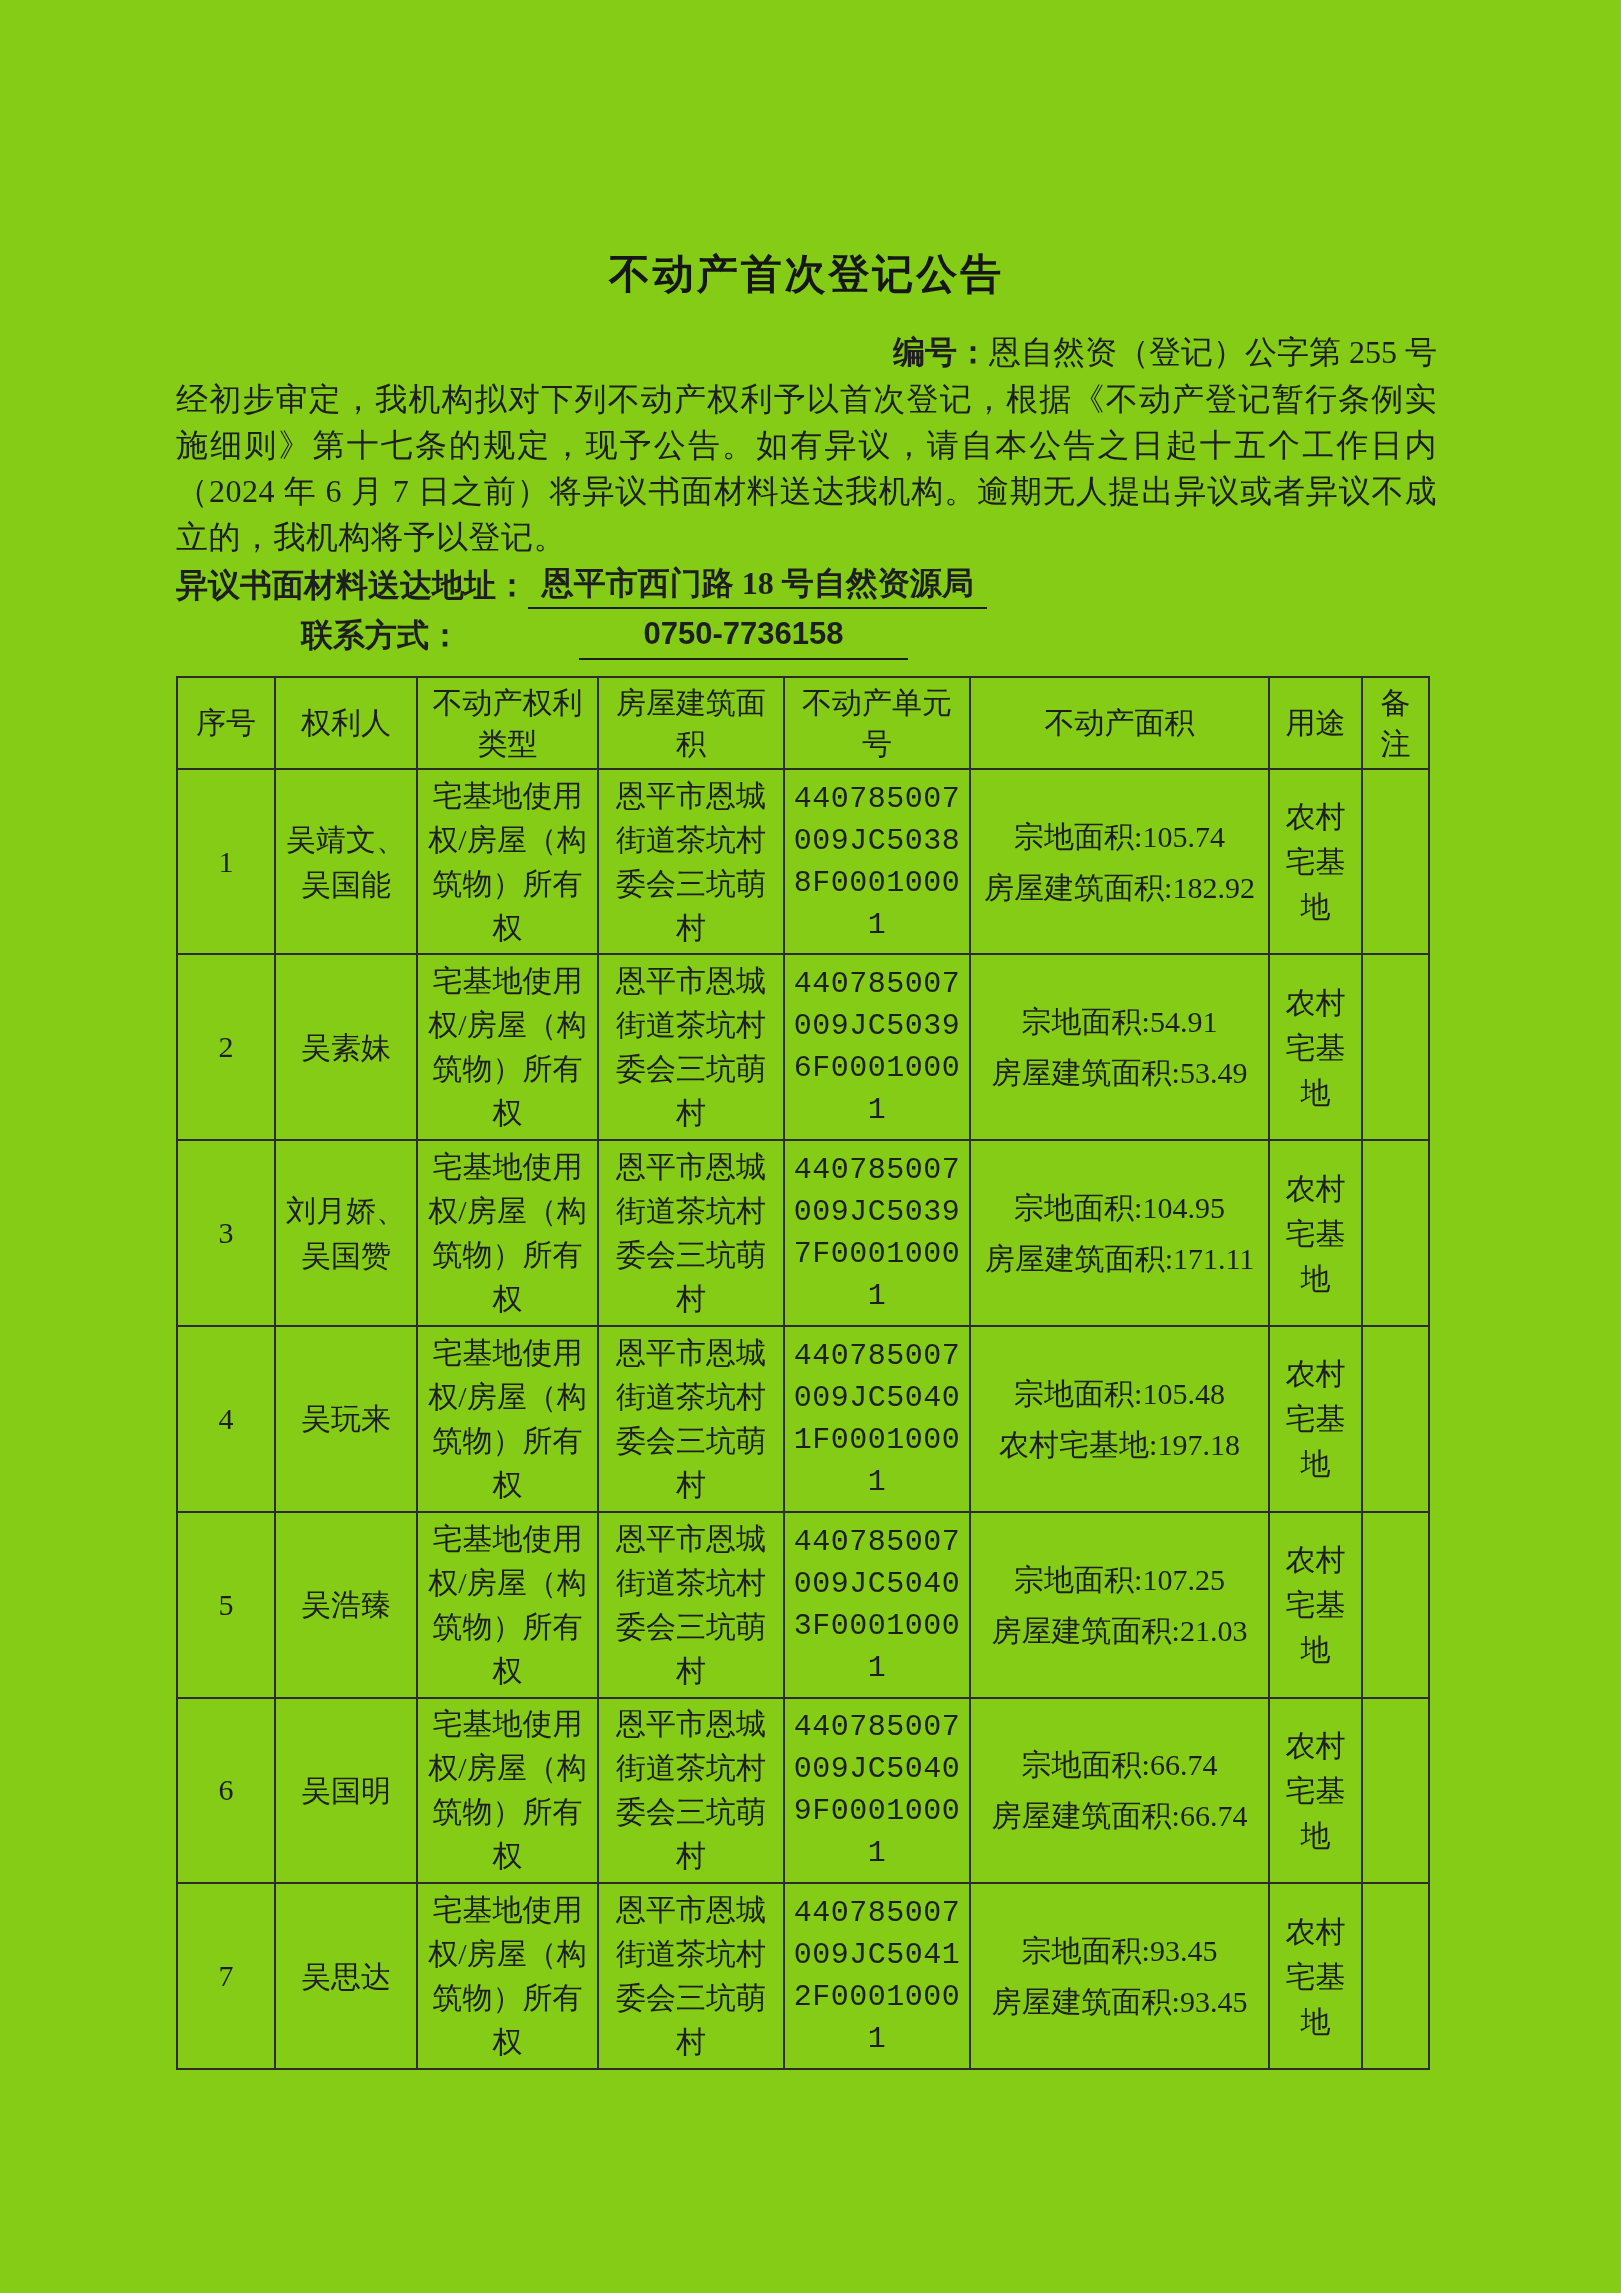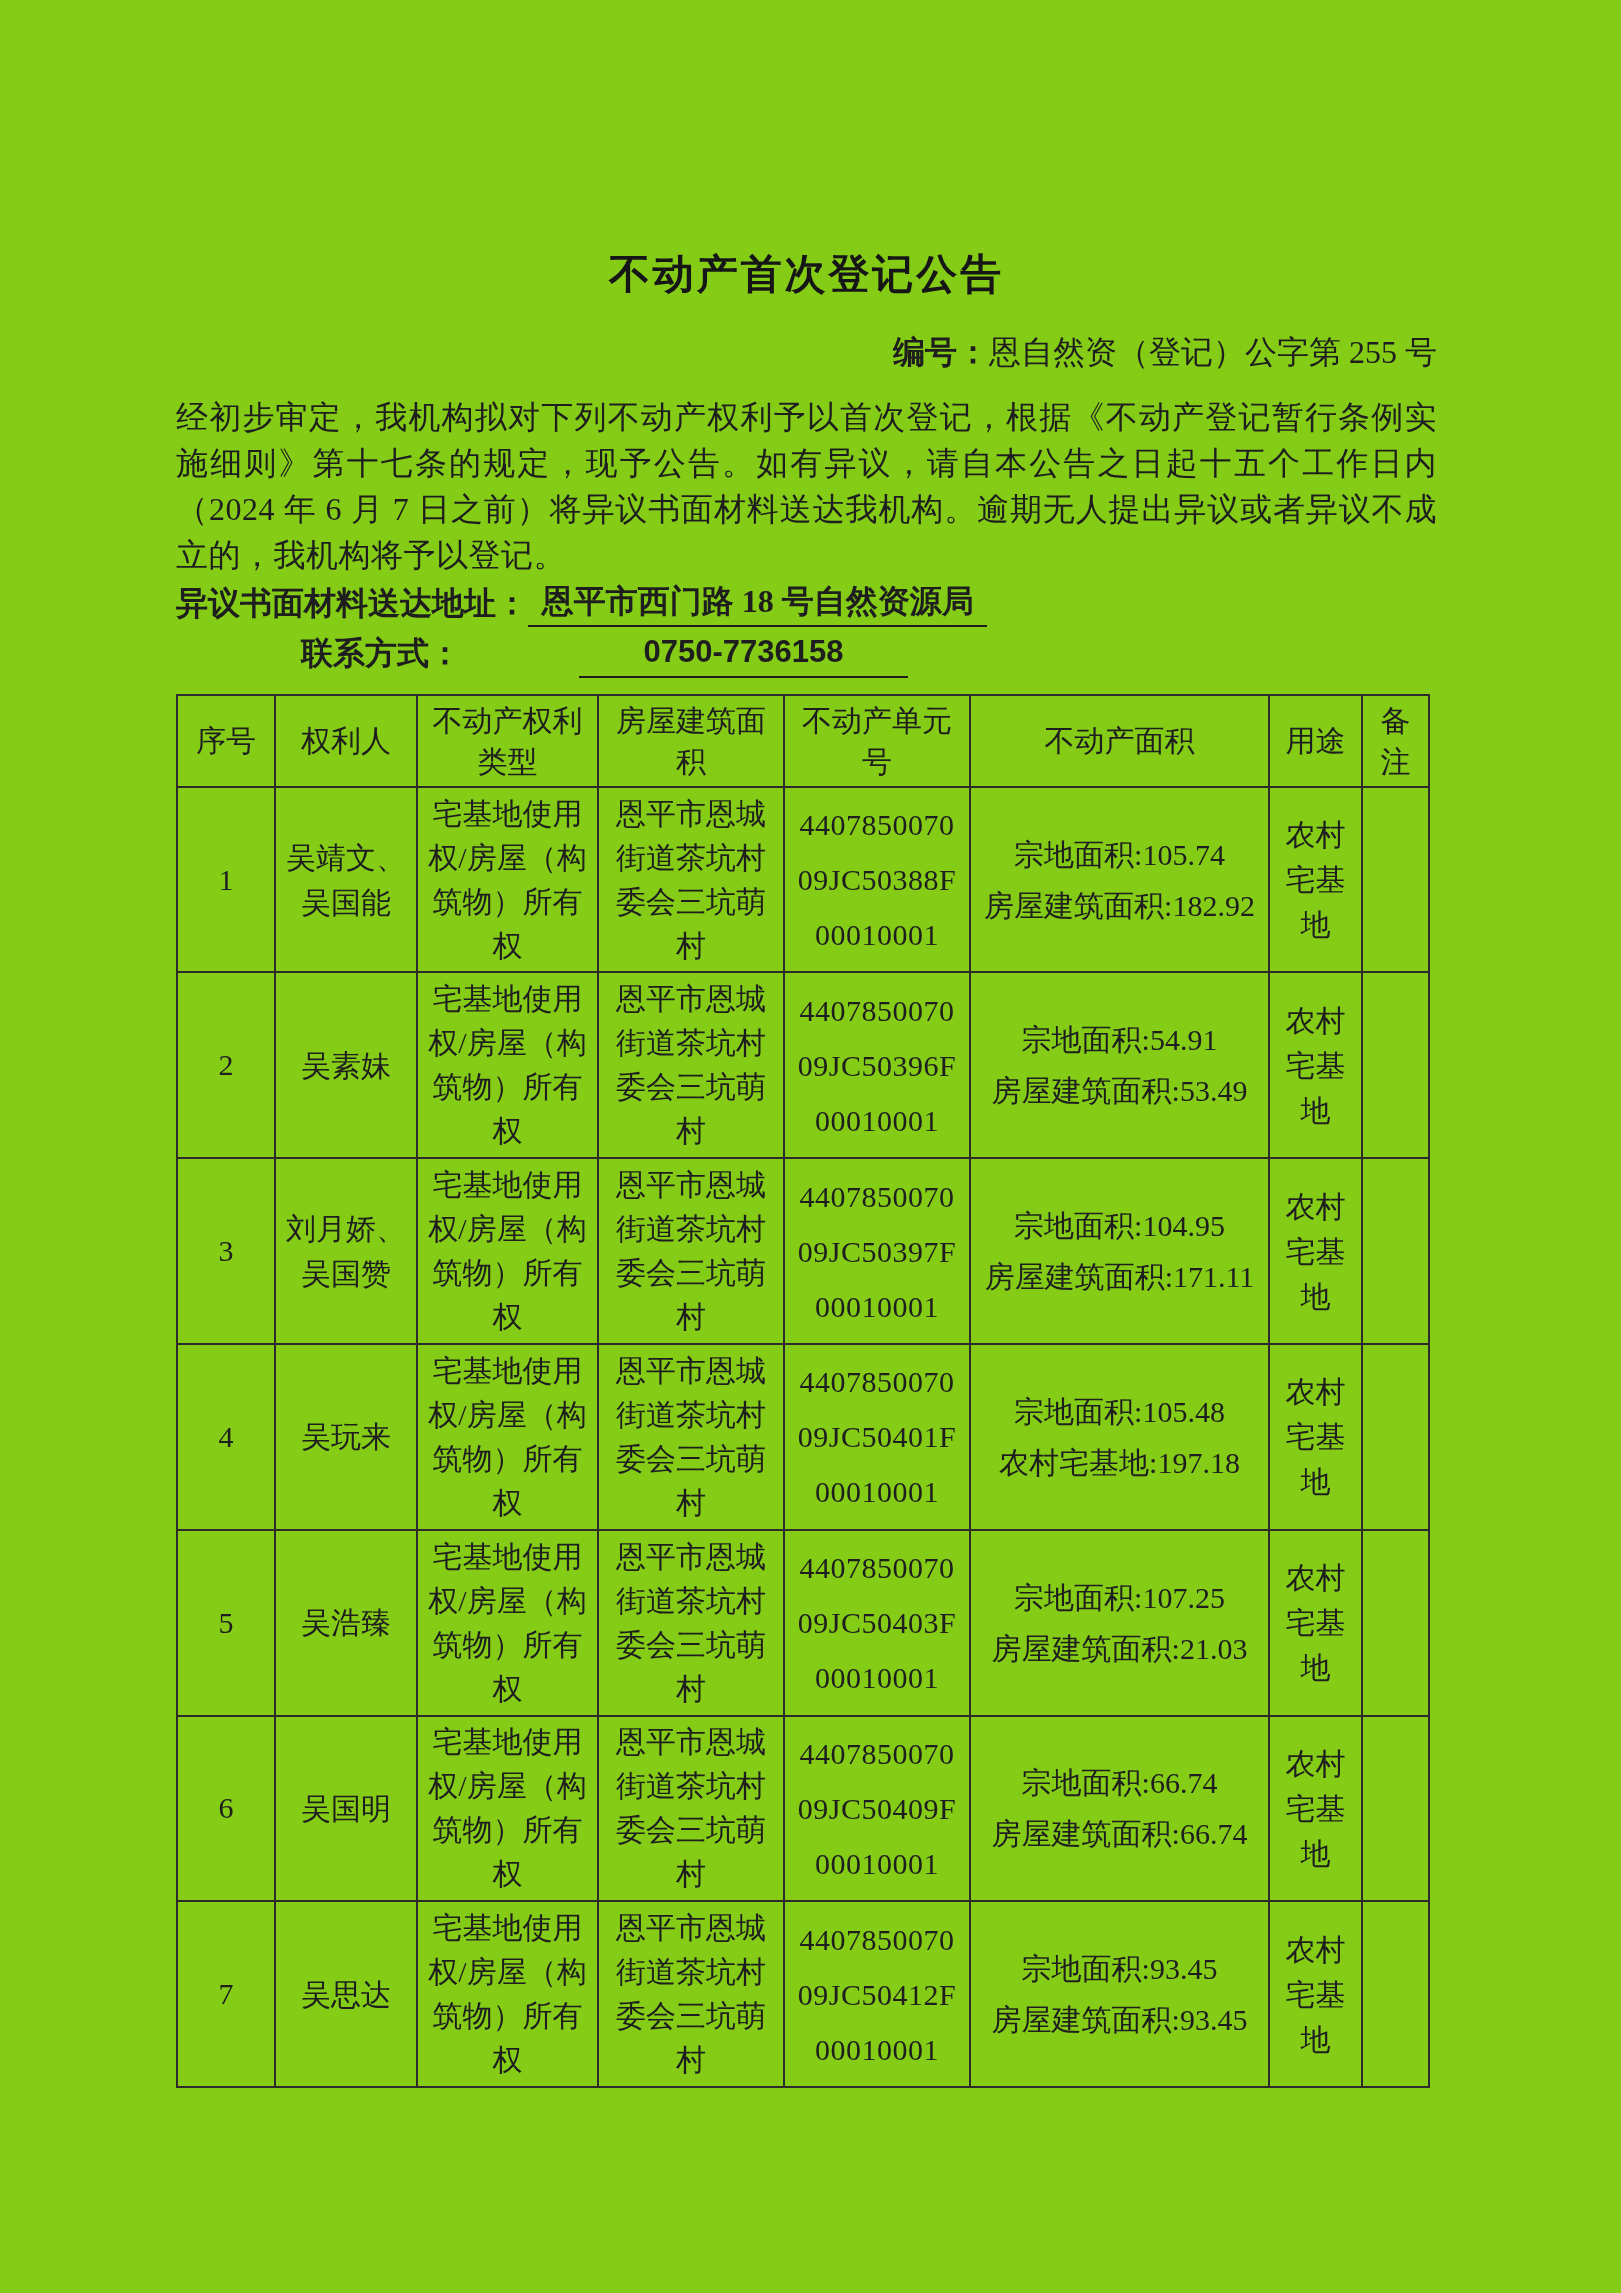--- a/index.html
+++ b/index.html
@@ -23,21 +23,21 @@
     color: #161616;
   }
   .doc-number {
     margin-top: 29px;
     text-align: right;
     font-size: 32px;
     line-height: 43px;
   }
   .doc-number .label { font-weight: bold; text-align: right; }
   .body-par {
-    margin-top: 20px;
+    margin-top: 2px;
     font-size: 32px;
     line-height: 46px;
     text-align: justify;
     letter-spacing: 0.5px;
   }
   .addr-line {
     font-size: 32px;
     line-height: 47px;
     display: flex;
     align-items: flex-end;
@@ -87,24 +87,25 @@
     font-weight: normal;
     font-size: 30px;
     padding: 3.9px 7.8px;
   }
   table.reg thead th { height: 92px; line-height: 41px; }
   table.reg tbody td { height: 175px; }
   td.owner, td.usage { line-height: 45px; padding: 3.9px 9.8px; }
   td.rtype { line-height: 44px; padding: 3.9px 5.9px; }
   td.loc   { line-height: 44px; padding: 3.9px 5.9px; }
   td.unit  {
-    line-height: 55px;
+    line-height: 42px;
     word-break: break-all;
     letter-spacing: 0.5px;
     padding: 3.9px 3.9px;
+    font-family: Liberation Mono, monospace;
   }
   td.area { font-size: 29px; line-height: 51px; padding: 3.9px 3.9px; }
   td.area span { display: block; }
 </style>
 </head>
 <body>
 
 <div class="page">
 
   <h1 class="title">不动产首次登记公告</h1>

